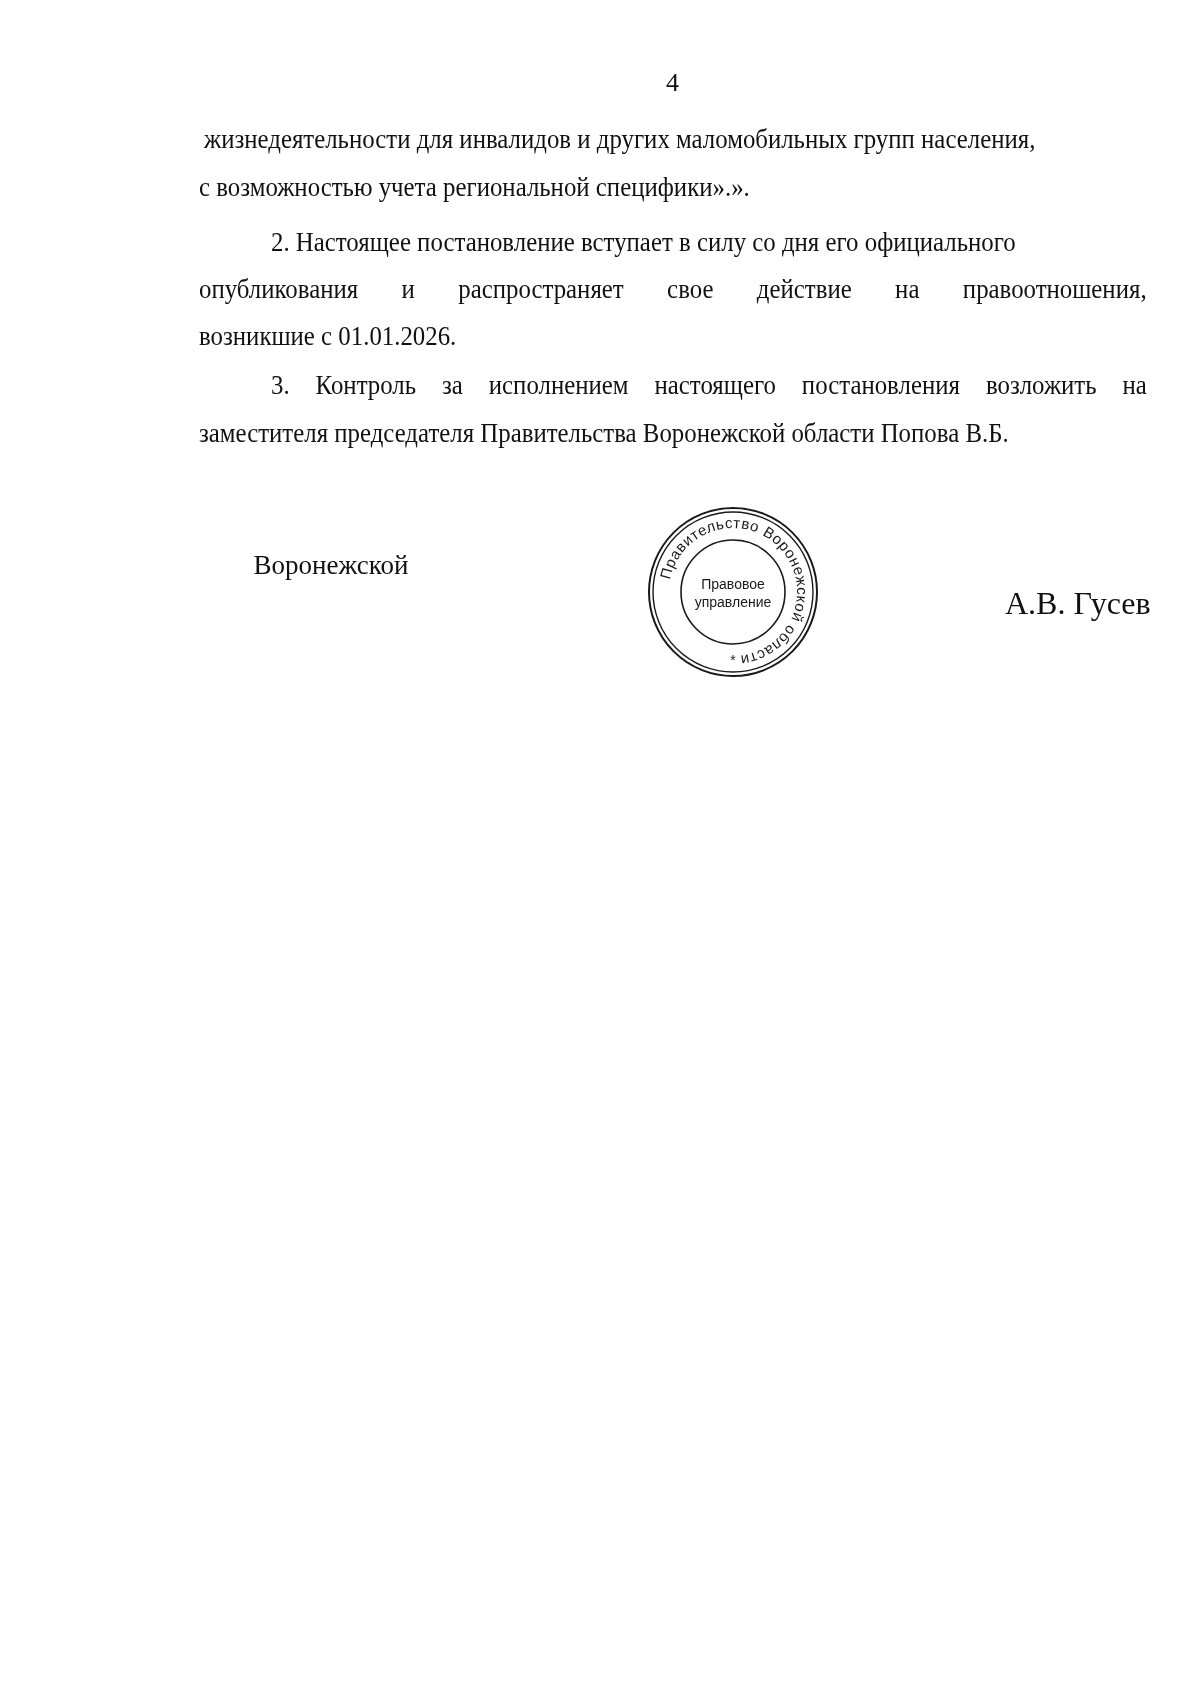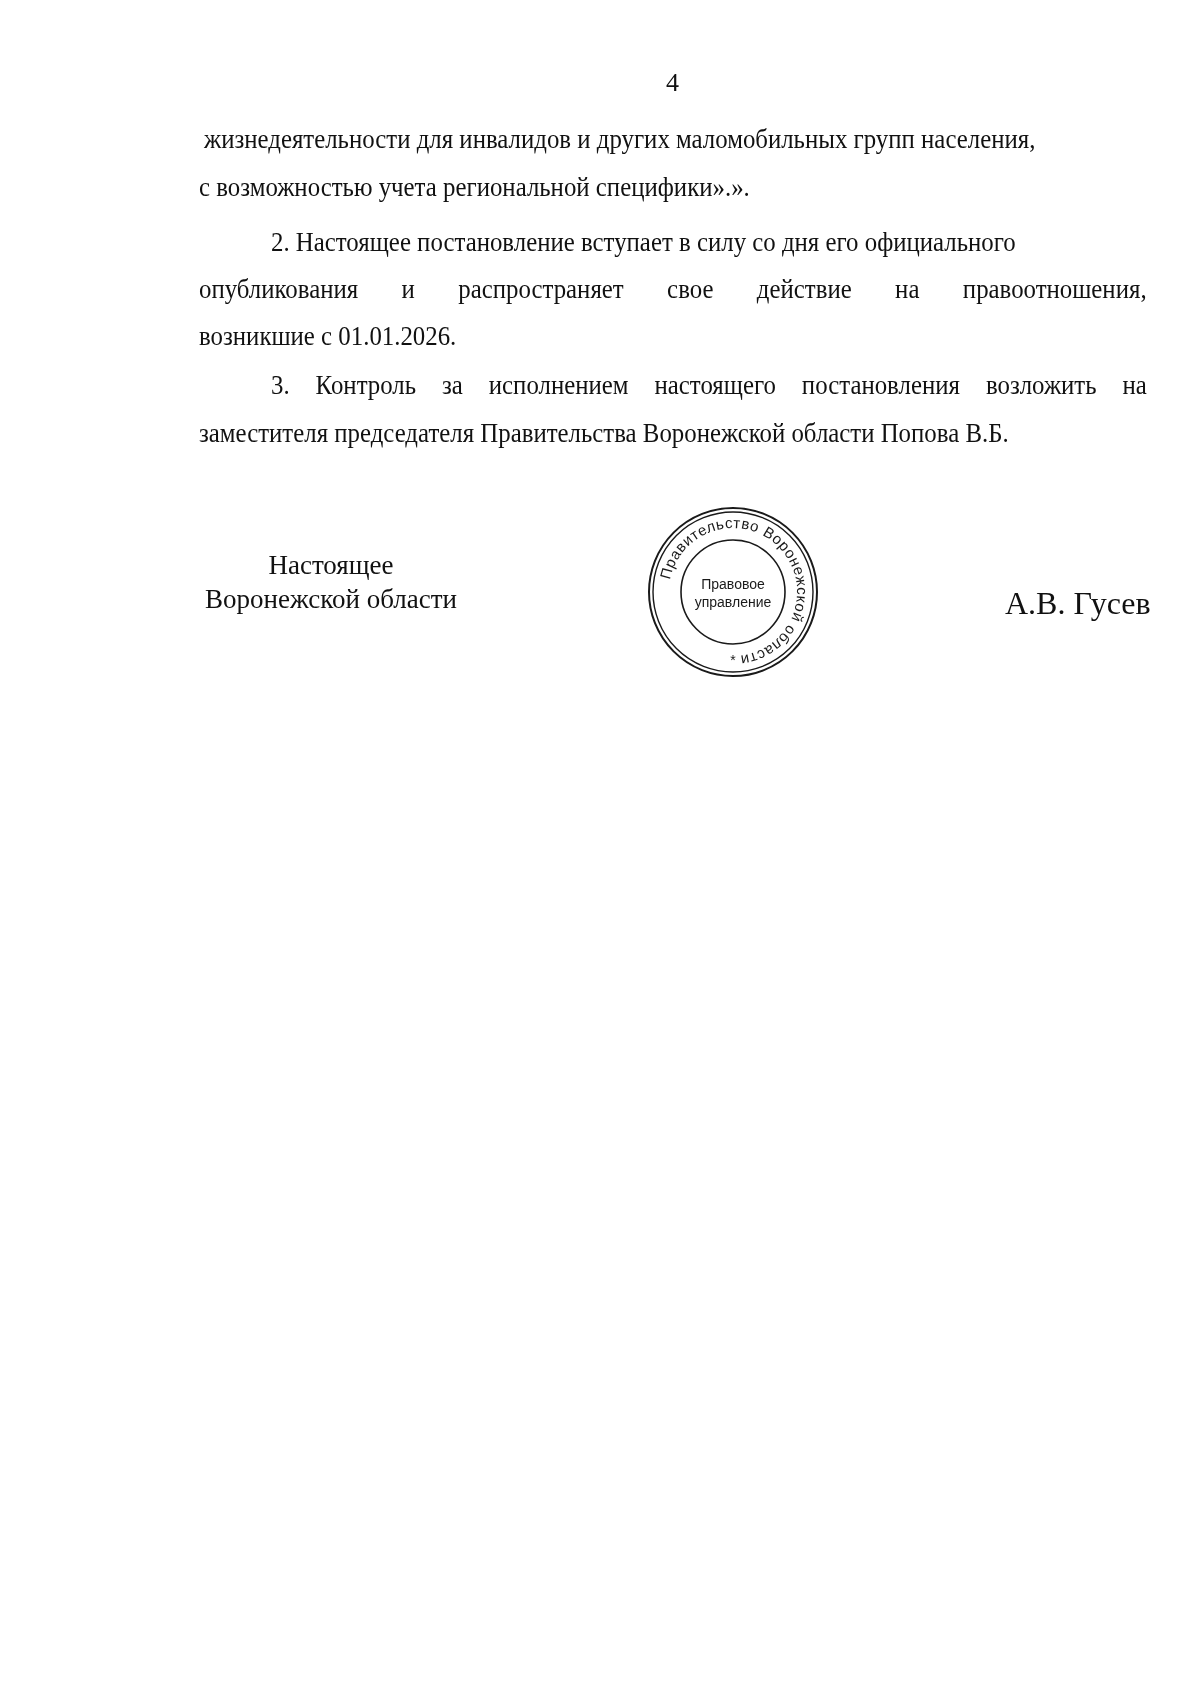--- a/index.html
+++ b/index.html
@@ -26,22 +26,21 @@
 
   <div class="line narrow" style="top:225px; left:271px;">2. Настоящее постановление вступает в силу со дня его официального</div>
   <div class="line justify" style="top:272px; transform:scaleX(0.92); width:1030px;">опубликования и распространяет свое действие на правоотношения,</div>
   <div class="line narrow" style="top:319px;">возникшие с 01.01.2026.</div>
 
   <div class="line justify" style="top:368px; left:271px; transform:scaleX(0.92); width:952px;">3. Контроль за исполнением настоящего постановления возложить на</div>
   <div class="line narrow" style="top:416px;">заместителя председателя Правительства Воронежской области Попова В.Б.</div>
 </div>
 
 <div class="sig-left">
-  <div>Настоящее</div>
-  <div>Воронежской области</div>
+  <div>Воронежской</div>
 </div>
 
 <div class="seal">
   <svg width="174" height="174" viewBox="0 0 174 174">
     <defs>
       <path id="sealArc" d="M 87,87 m -64,0 a 64,64 0 1,1 128,0 a 64,64 0 1,1 -128,0"></path>
     </defs>
     <circle cx="87" cy="87" r="84" fill="none" stroke="#1a1a1a" stroke-width="2"></circle>
     <circle cx="87" cy="87" r="80" fill="none" stroke="#1a1a1a" stroke-width="1.4"></circle>
     <circle cx="87" cy="87" r="52" fill="none" stroke="#1a1a1a" stroke-width="1.6"></circle>

